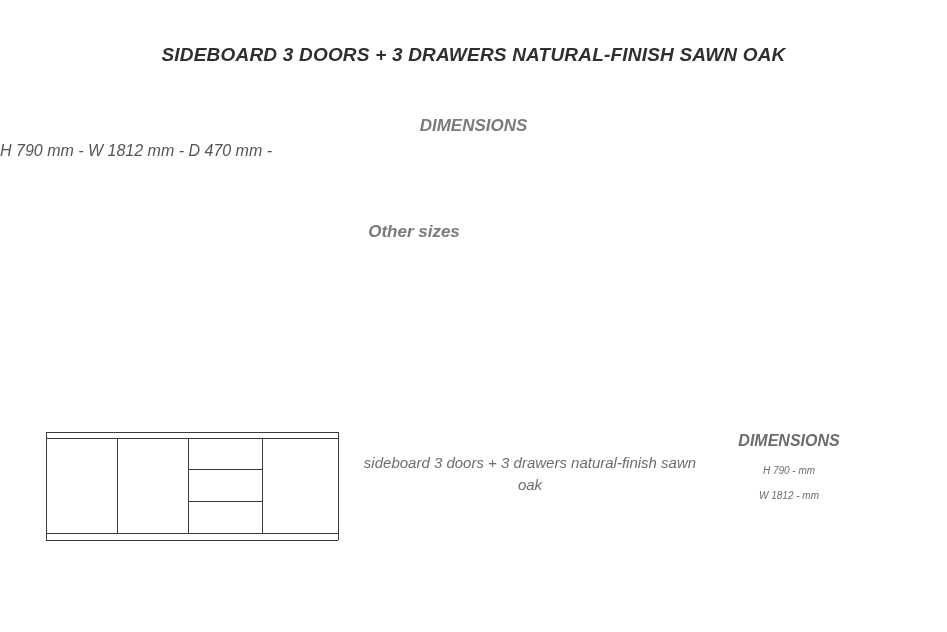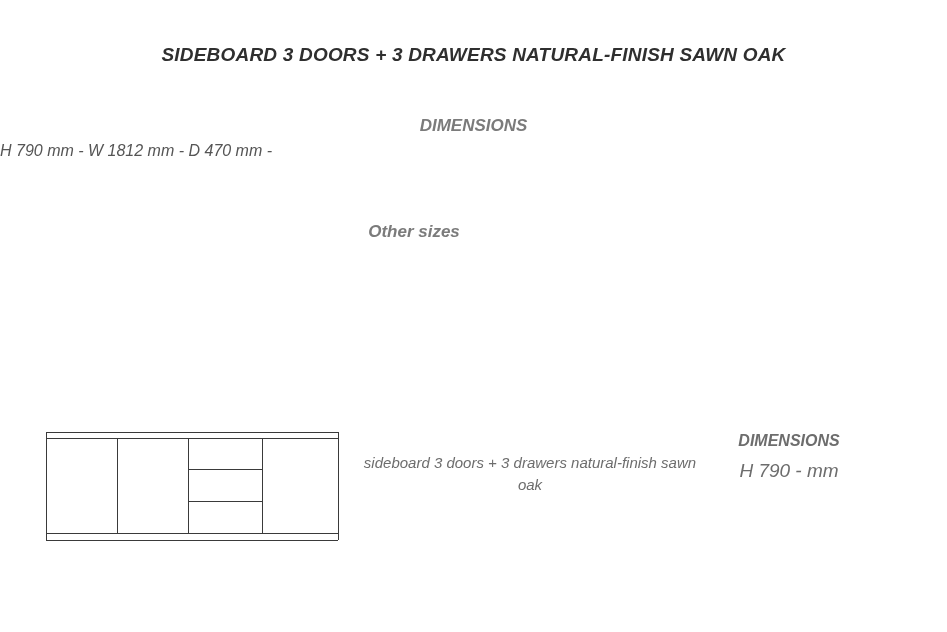--- a/index.html
+++ b/index.html
@@ -100,21 +100,21 @@
     text-align: center;
     color: #6d6d6d;
   }
   .right-dims .rd-title {
     font-size: 16px;
     font-weight: bold;
     color: #6d6d6d;
     margin-bottom: 8px;
   }
   .right-dims .rd-row {
-    font-size: 19px;
+    font-size: 10px;
     line-height: 25px;
     color: #6d6d6d;
   }
 </style>
 </head>
 <body>
 
 <div class="page">
 
   <div class="product-title">SIDEBOARD 3 DOORS + 3 DRAWERS NATURAL-FINISH SAWN OAK</div>
@@ -146,15 +146,16 @@
         <line x1="294" y1="103" x2="294" y2="110"></line>
       </g>
     </svg>
   </div>
 
   <div class="caption">sideboard 3 doors + 3 drawers natural-finish sawn oak</div>
 
   <div class="right-dims">
     <div class="rd-title">DIMENSIONS</div>
     <div class="rd-row">H 790 - mm</div>
+    <div class="rd-row">W 1812 - mm</div>
   </div>
 
 </div>
 
 </body></html>

